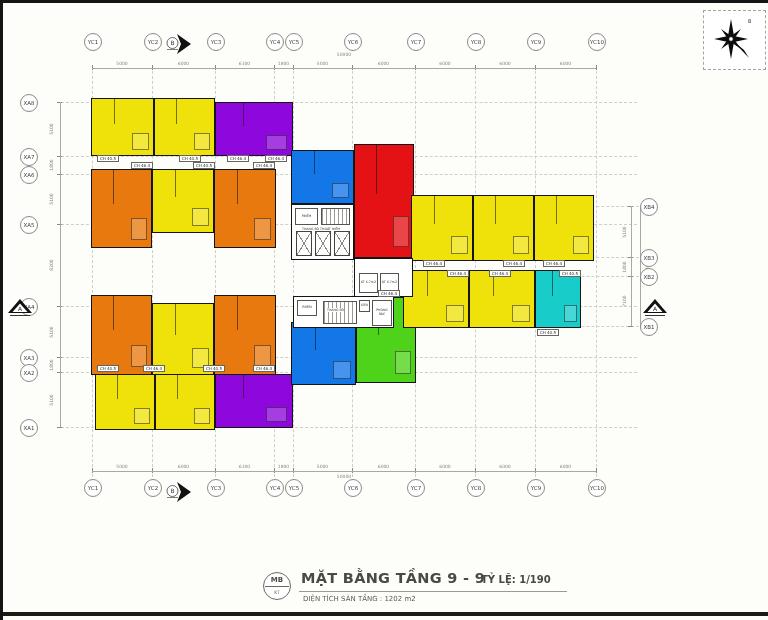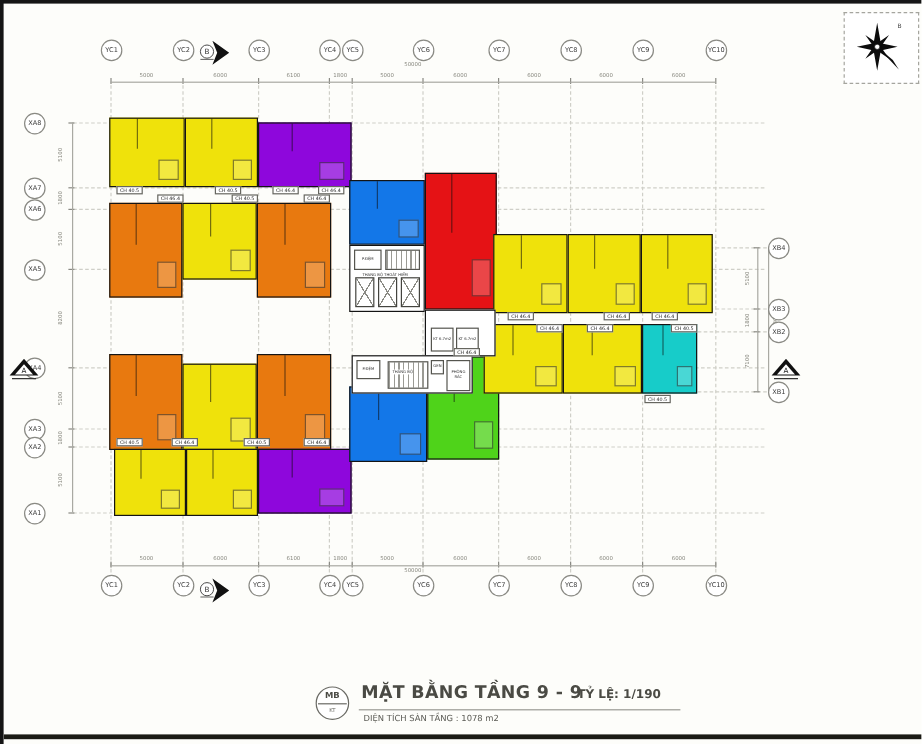--- a/index.html
+++ b/index.html
@@ -279,17 +279,17 @@
   </div>
 
   <div id="titleblock">
     <div id="stamp">
       <div class="mb">MB</div>
       <div class="kt">KT</div>
     </div>
     <div id="tb-title">MẶT BẰNG TẦNG 9 - 9</div>
     <div id="tb-scale">TỶ LỆ: 1/190</div>
     <div id="tb-rule"></div>
-    <div id="tb-area">DIỆN TÍCH SÀN TẦNG : 1078 m2</div>
+    <div id="tb-area">DIỆN TÍCH SÀN TẦNG : 1202 m2</div>
   </div>
 
   <div id="bottombar"></div>
 </div>
 
 </body></html>

